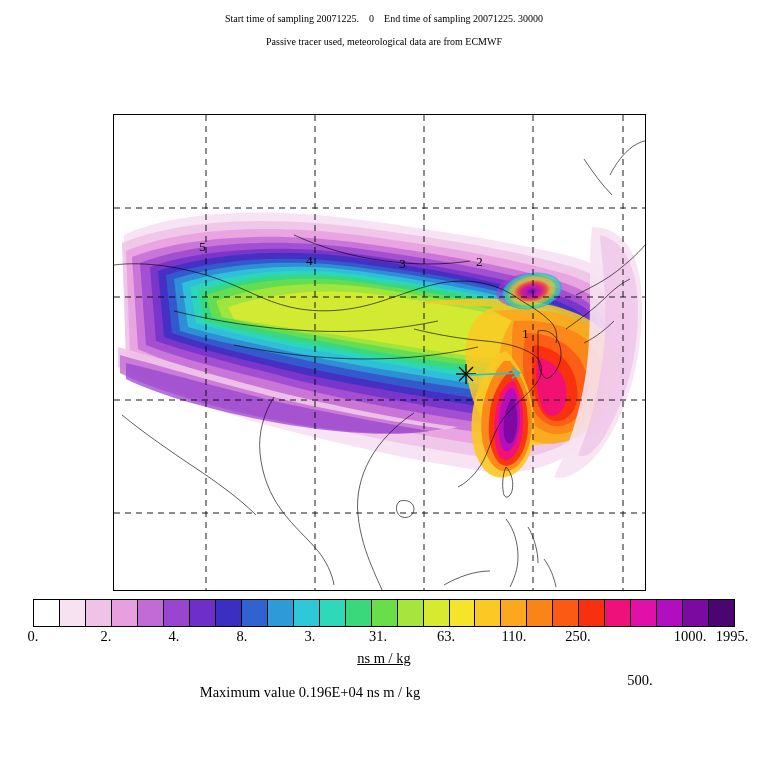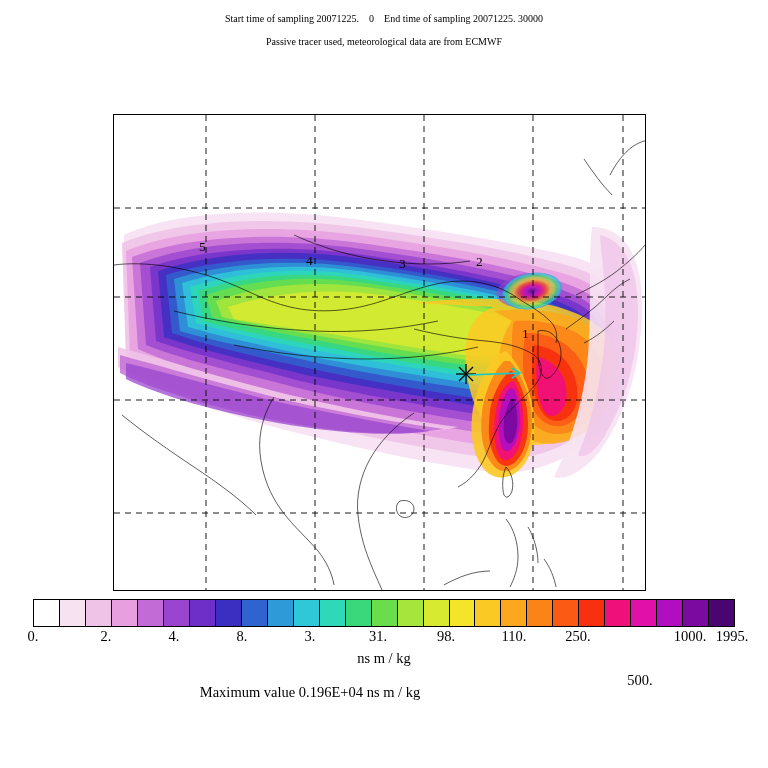--- a/index.html
+++ b/index.html
@@ -86,20 +86,21 @@
     text-align: center;
     transform: translateX(-50%);
     white-space: nowrap;
   }
   .cbar-unit {
     position: absolute;
     top: 650px;
     width: 768px;
     text-align: center;
     font-size: 14.5px;
+    text-decoration: underline;
   }
   .maxval {
     position: absolute;
     top: 684px;
     width: 620px;
     text-align: center;
     font-size: 14.5px;
   }
 </style>
 </head>
@@ -362,21 +363,21 @@
     <div class="cbar-cell" style="background: rgb(122, 10, 160);"></div>
     <div class="cbar-cell" style="background: rgb(74, 5, 112);"></div>
   </div>
 <div class="cbar-ticks" id="colorbar-ticks">
     <span class="cbar-tick" style="left: 33px;">0.</span>
     <span class="cbar-tick" style="left: 106px;">2.</span>
     <span class="cbar-tick" style="left: 174px;">4.</span>
     <span class="cbar-tick" style="left: 242px;">8.</span>
     <span class="cbar-tick" style="left: 310px;">3.</span>
     <span class="cbar-tick" style="left: 378px;">31.</span>
-    <span class="cbar-tick" style="left: 446px;">98.</span>
+    <span class="cbar-tick" style="left: 446px;">63.</span>
     <span class="cbar-tick" style="left: 514px;">110.</span>
     <span class="cbar-tick" style="left: 578px; text-align: right;">250.</span>
     <span class="cbar-tick" style="left: 640px; margin-top: 44px;">500.</span>
     <span class="cbar-tick" style="left: 690px; text-align: right;">1000.</span>
     <span class="cbar-tick" style="left: 732px;">1995.</span>
   </div>
 <div class="cbar-unit">ns m / kg</div>
 <div class="maxval">Maximum value  0.196E+04 ns m / kg</div>
 
 </body></html>

